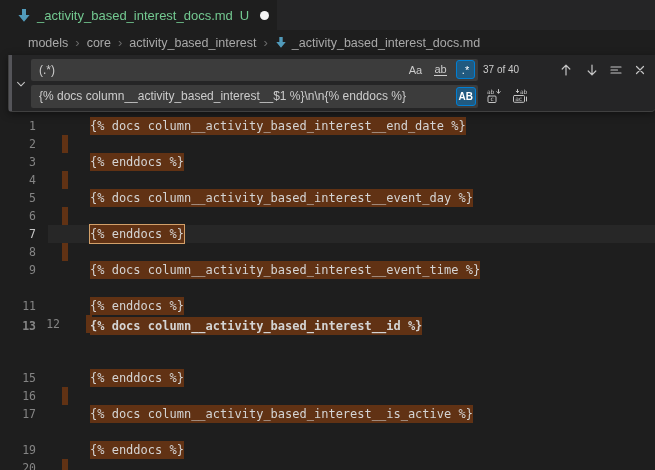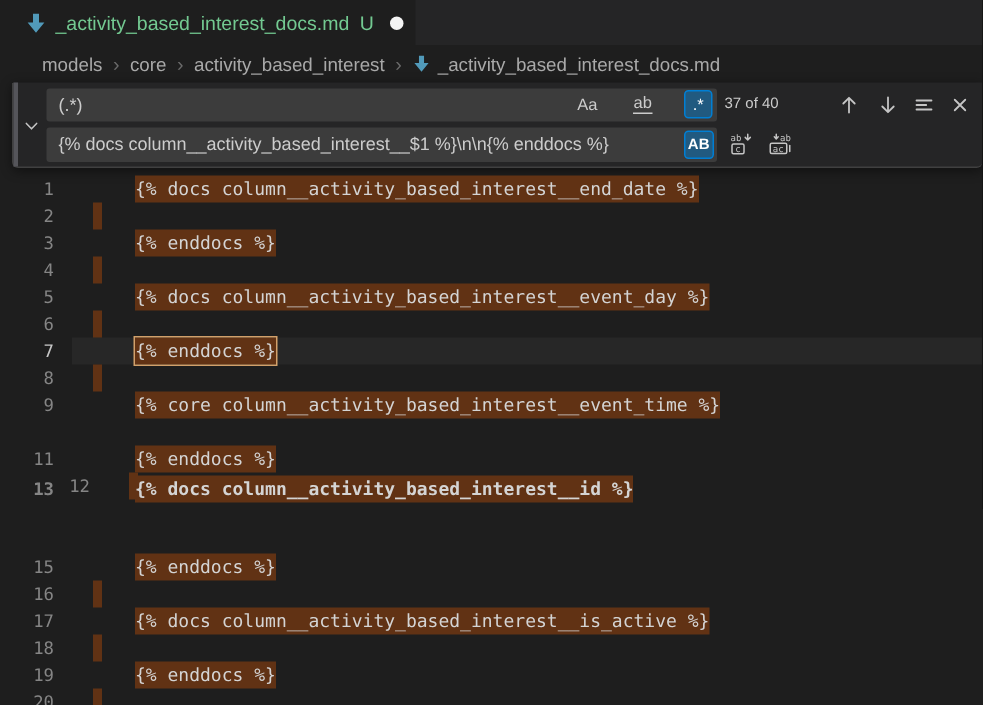--- a/index.html
+++ b/index.html
@@ -27,21 +27,21 @@
        border:1px solid #404040;border-top:none;border-right:none;box-sizing:border-box;
        border-radius:0 0 4px 4px;box-shadow:0 2px 8px rgba(0,0,0,.45);}
   .sash{position:absolute;left:0;top:0;width:3px;height:100%;background:#55555a;cursor:ew-resize;}
   .toggle-replace{position:absolute;left:5px;top:22px;width:14px;height:14px;display:flex;
        align-items:center;justify-content:center;cursor:pointer;}
   .fw-input{position:absolute;left:22px;height:22px;width:447px;background:#3c3c3c;border-radius:2px;
        color:#cccccc;font-size:12px;line-height:22px;box-sizing:border-box;padding-left:8px;
        white-space:nowrap;overflow:hidden;}
   .find-input{top:4px;}
   .replace-input{top:30px;height:23px;line-height:23px;padding-right:10px;}
-  .fw-opts{position:absolute;right:3px;top:1px;display:flex;gap:18px;}
+  .fw-opts{position:absolute;right:3px;top:1px;display:flex;gap:6px;}
   .opt{min-width:19px;height:19px;border-radius:3px;display:flex;align-items:center;justify-content:center;
        font-size:11px;color:#cccccc;cursor:pointer;box-sizing:border-box;padding:0 2px;}
   .opt.underl span{border-bottom:1px solid #cccccc;line-height:11px;display:inline-block;}
   .opt.active{background:var(--opt-bg,#215a80);border:1px solid var(--opt-border,#007fd4);color:#ffffff;}
   .opt-ab{position:absolute;right:2px;top:2px;font-weight:bold;font-size:10px;}
   .results{position:absolute;left:474px;top:4px;height:22px;line-height:22px;font-size:10px;color:#cccccc;white-space:nowrap;}
   .fw-btn{position:absolute;width:22px;height:22px;display:flex;align-items:center;justify-content:center;
        border-radius:3px;cursor:pointer;}
   .fw-btn svg{display:block;}
   .btn-prev{left:546px;top:4px;} .btn-next{left:572px;top:4px;}
@@ -194,21 +194,21 @@
       <div class="line active" style="top: 113px;">
         <span class="ln">7</span>
         <span class="lc"><span class="match current">{% enddocs %}</span></span>
       </div>
       <div class="line" style="top: 131px;">
         <span class="ln">8</span>
         <span class="lc"><span class="match-empty"></span></span>
       </div>
       <div class="line" style="top: 149px;">
         <span class="ln">9</span>
-        <span class="lc"><span class="match">{% core column__activity_based_interest__event_time %}</span></span>
+        <span class="lc"><span class="match">{% docs column__activity_based_interest__event_time %}</span></span>
       </div>
       <div class="line" style="top: 185px;">
         <span class="ln">11</span>
         <span class="lc"><span class="match">{% enddocs %}</span></span>
       </div>
       <div class="line" style="top: 203px; margin-left: 24px;">
         <span class="ln">12</span>
         <span class="lc"><span class="match-empty"></span></span>
       </div>
       <div class="line" style="top: 205px; font-weight: bold;">
@@ -220,24 +220,20 @@
         <span class="lc"><span class="match">{% enddocs %}</span></span>
       </div>
       <div class="line" style="top: 275px;">
         <span class="ln">16</span>
         <span class="lc"><span class="match-empty"></span></span>
       </div>
       <div class="line" style="top: 293px;">
         <span class="ln">17</span>
         <span class="lc"><span class="match">{% docs column__activity_based_interest__is_active %}</span></span>
       </div>
-      <div class="line" style="top: 311px;">
-        <span class="ln">18</span>
-        <span class="lc"><span class="match-empty"></span></span>
-      </div>
       <div class="line" style="top: 329px;">
         <span class="ln">19</span>
         <span class="lc"><span class="match">{% enddocs %}</span></span>
       </div>
       <div class="line" style="top: 347px;">
         <span class="ln">20</span>
         <span class="lc"><span class="match-empty"></span></span>
       </div>
     </div>
 

